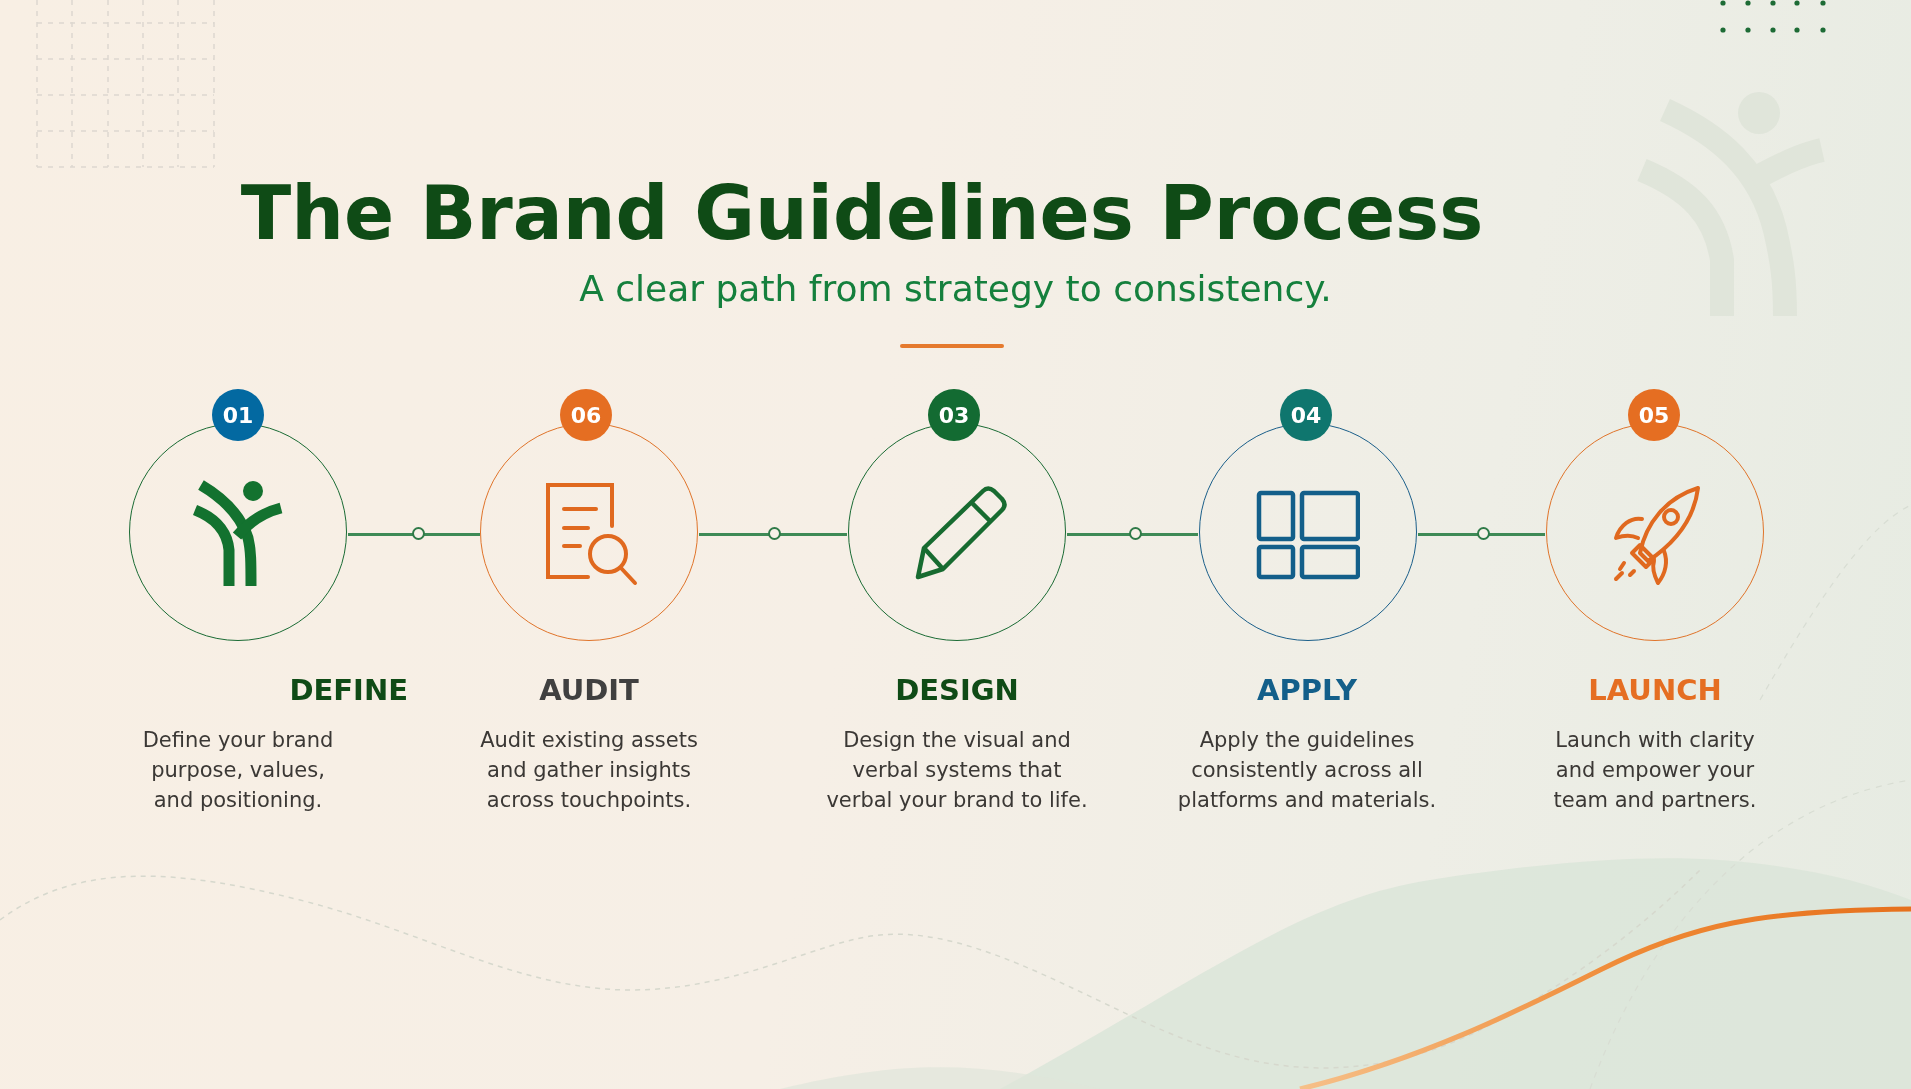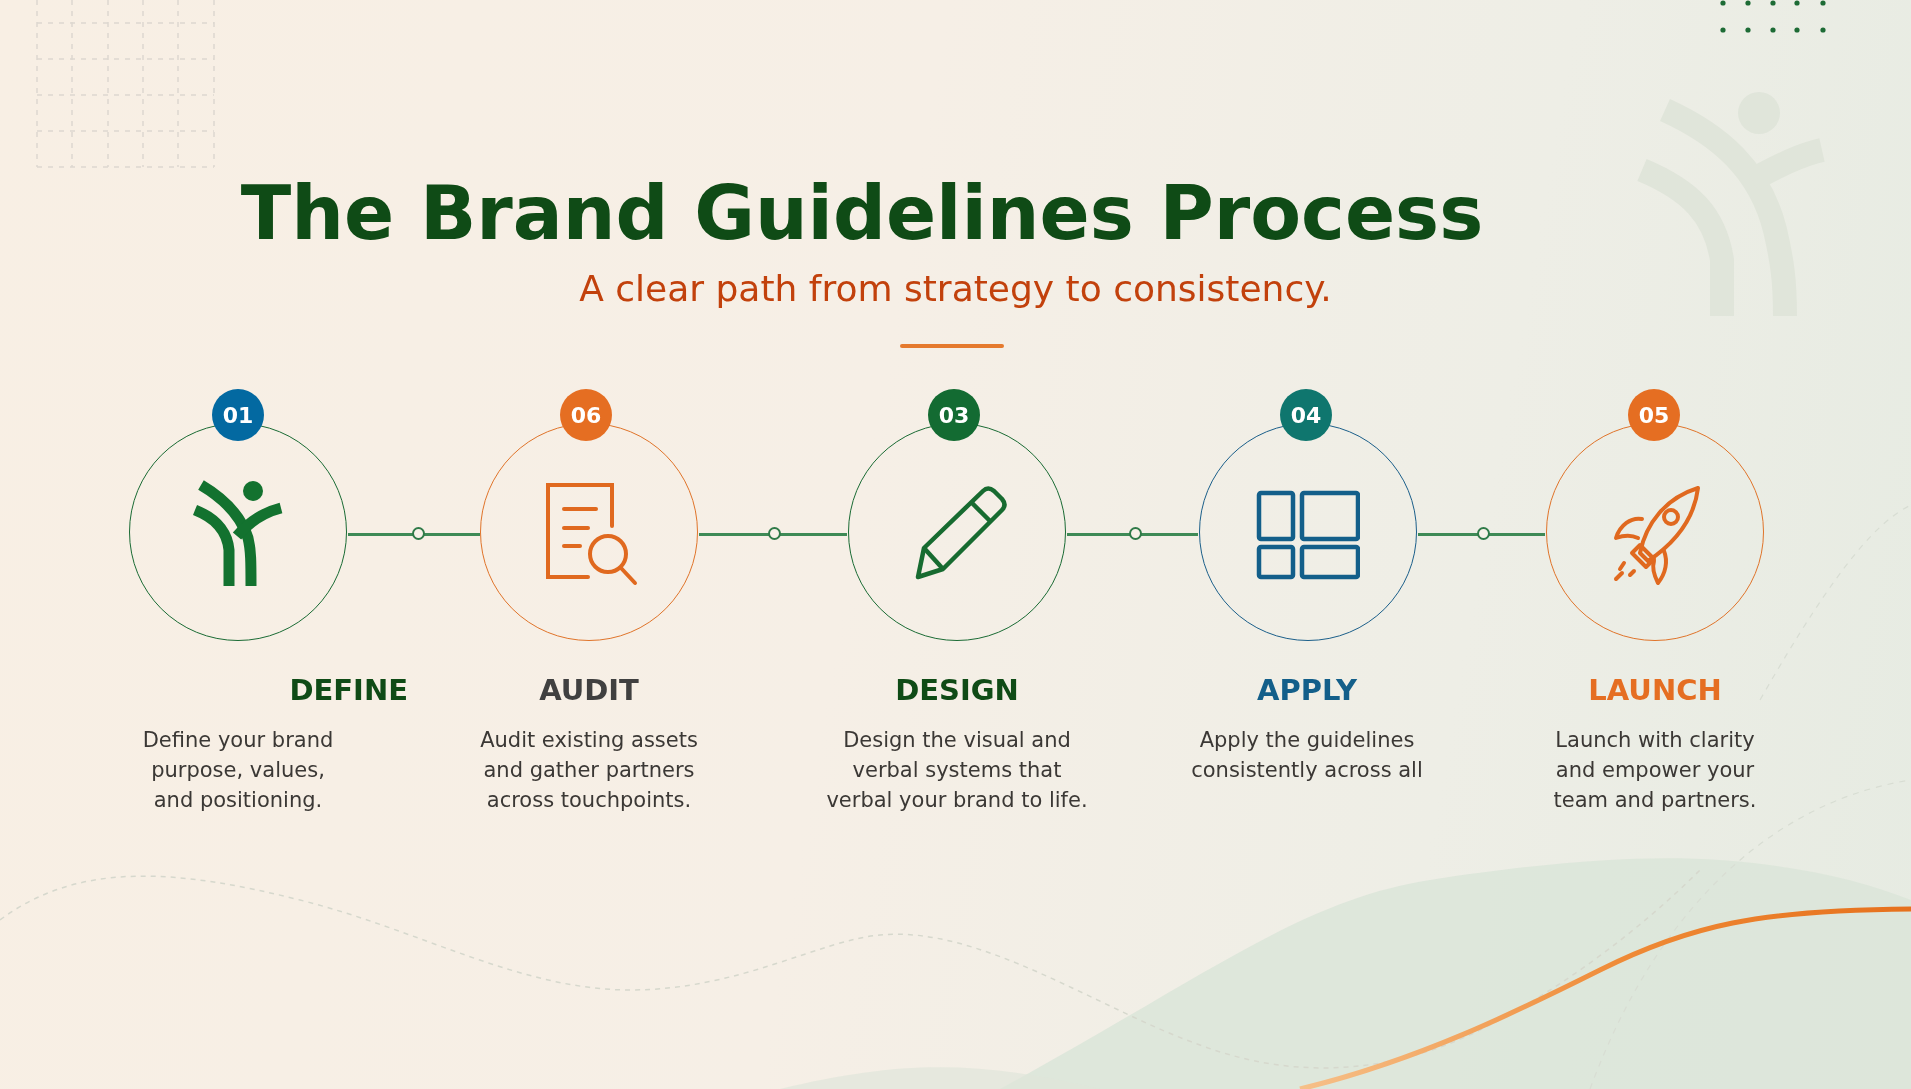--- a/index.html
+++ b/index.html
@@ -9,21 +9,21 @@
     font-family: "Liberation Sans", "DejaVu Sans", sans-serif;
   }
   .bg-svg { position: absolute; left: 0; top: 0; width: 1911px; height: 1089px; }
   .title {
     position: absolute; left: 0; width: 1724px; top: 170px; text-align: center;
     font-size: 74px; font-weight: bold; color: #0f4b16; letter-spacing: 0px;
     font-family: "DejaVu Sans", sans-serif;
   }
   .subtitle {
     position: absolute; left: 0; width: 1911px; top: 268px; text-align: center;
-    font-size: 36px; color: #c2410c; font-family: "DejaVu Sans", sans-serif; font-weight: normal;
+    font-size: 36px; color: #15803d; font-family: "DejaVu Sans", sans-serif; font-weight: normal;
   }
   .divider { position: absolute; left: 900px; top: 344px; width: 104px; height: 4px; background: #e57a2e; border-radius: 2px; }
   .circle {
     position: absolute; width: 218px; height: 218px; border-radius: 50%;
     border: 1.5px solid; box-sizing: border-box; background: transparent;
   }
   .badge {
     position: absolute; width: 52px; height: 52px; border-radius: 50%; color: #fff;
     font-family: "DejaVu Sans", sans-serif; font-weight: bold; font-size: 22px;
     display: flex; align-items: center; justify-content: center;
@@ -140,21 +140,21 @@
       <line x1="24" y1="29" x2="56" y2="29"></line>
       <line x1="24" y1="48" x2="48" y2="48"></line>
       <line x1="24" y1="66" x2="40" y2="66"></line>
       <circle cx="68" cy="74" r="18"></circle>
       <line x1="81" y1="88" x2="95" y2="103"></line>
     </g>
   </svg>
   <div class="step-title" style="left:419px;color:#404040;">AUDIT</div>
   <div class="step-desc" style="left:419px;">
     <div>Audit existing assets</div>
-    <div>and gather partners</div>
+    <div>and gather insights</div>
     <div>across touchpoints.</div>
   </div>
 </div>
 
 <div>
   <div class="circle" style="left:848px;top:423px;border-color:#1a6b34;"></div>
   <div class="badge" style="left:928px;top:389px;background:#136b32;">03</div>
   <svg class="icon" style="left:910px;top:483px;" width="100" height="100" viewBox="0 0 100 100">
     <g fill="none" stroke="#176b30" stroke-width="4.5" stroke-linejoin="round">
       <path d="M8 94 L14 65 L73 8 Q78 3 84 8 L92 16 Q97 22 92 27 L33 86 Z"></path>
@@ -178,20 +178,21 @@
       <rect x="3" y="3" width="34" height="46" rx="2"></rect>
       <rect x="46" y="3" width="56" height="46" rx="2"></rect>
       <rect x="3" y="57" width="34" height="30" rx="2"></rect>
       <rect x="46" y="57" width="56" height="30" rx="2"></rect>
     </g>
   </svg>
   <div class="step-title" style="left:1137px;color:#135f8a;">APPLY</div>
   <div class="step-desc" style="left:1137px;">
     <div>Apply the guidelines</div>
     <div>consistently across all</div>
+    <div>platforms and materials.</div>
   </div>
 </div>
 
 <div>
   <div class="circle" style="left:1546px;top:423px;border-color:#e0742a;"></div>
   <div class="badge" style="left:1628px;top:389px;background:#e56e22;">05</div>
   <svg class="icon" style="left:1606px;top:483px;" width="100" height="105" viewBox="0 0 100 105">
     <g fill="none" stroke="#e0691f" stroke-width="4" stroke-linecap="round" stroke-linejoin="round">
       <path d="M34 70 C40 40 60 15 92 5 C88 38 66 62 42 78 Z"></path>
       <circle cx="65" cy="34" r="7"></circle>

